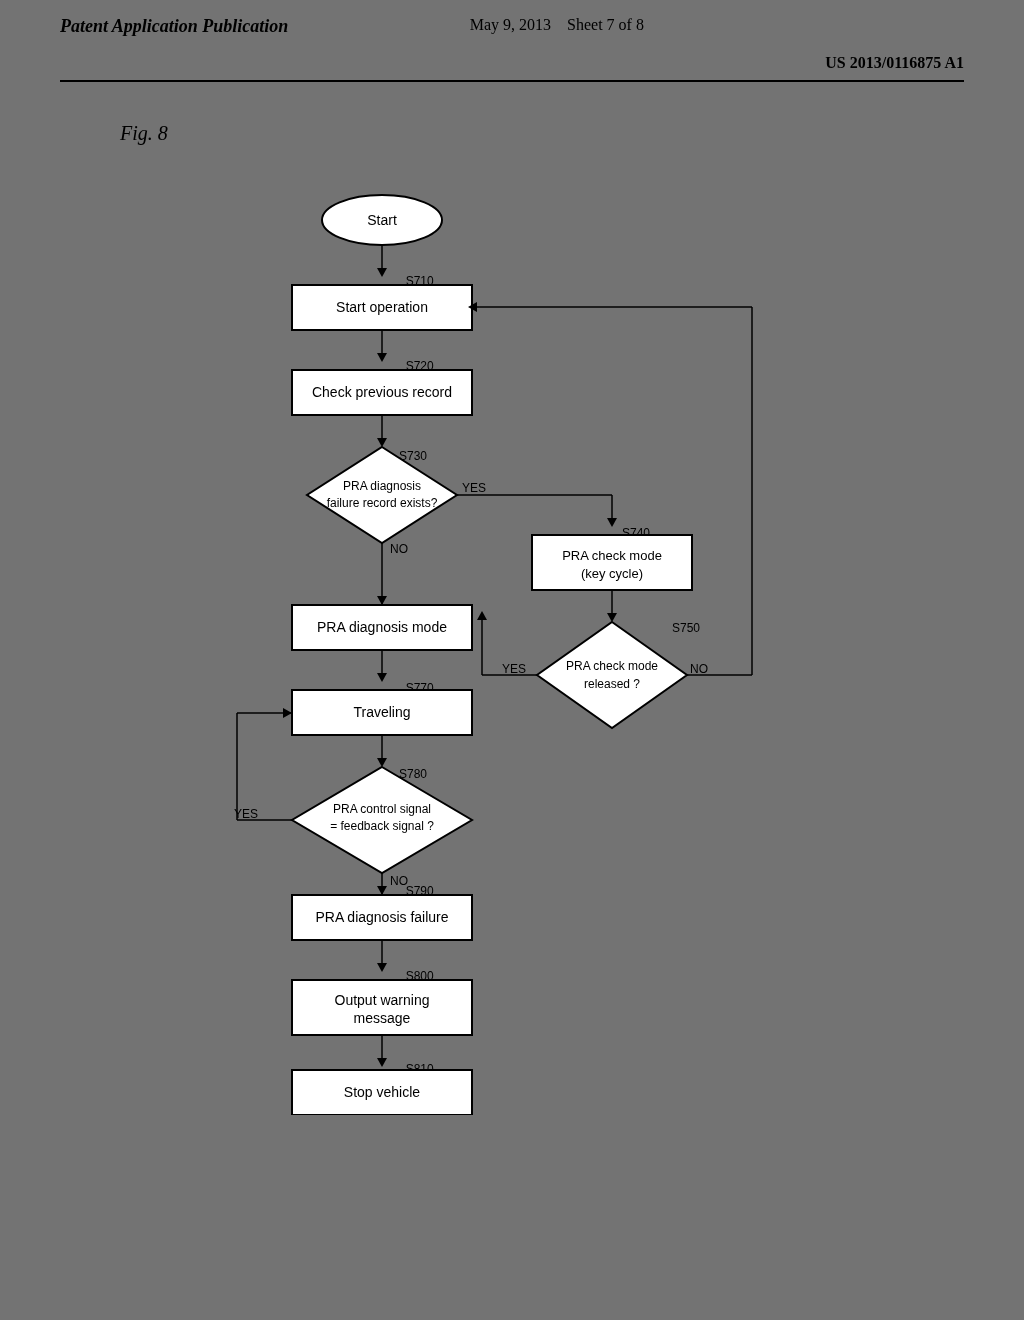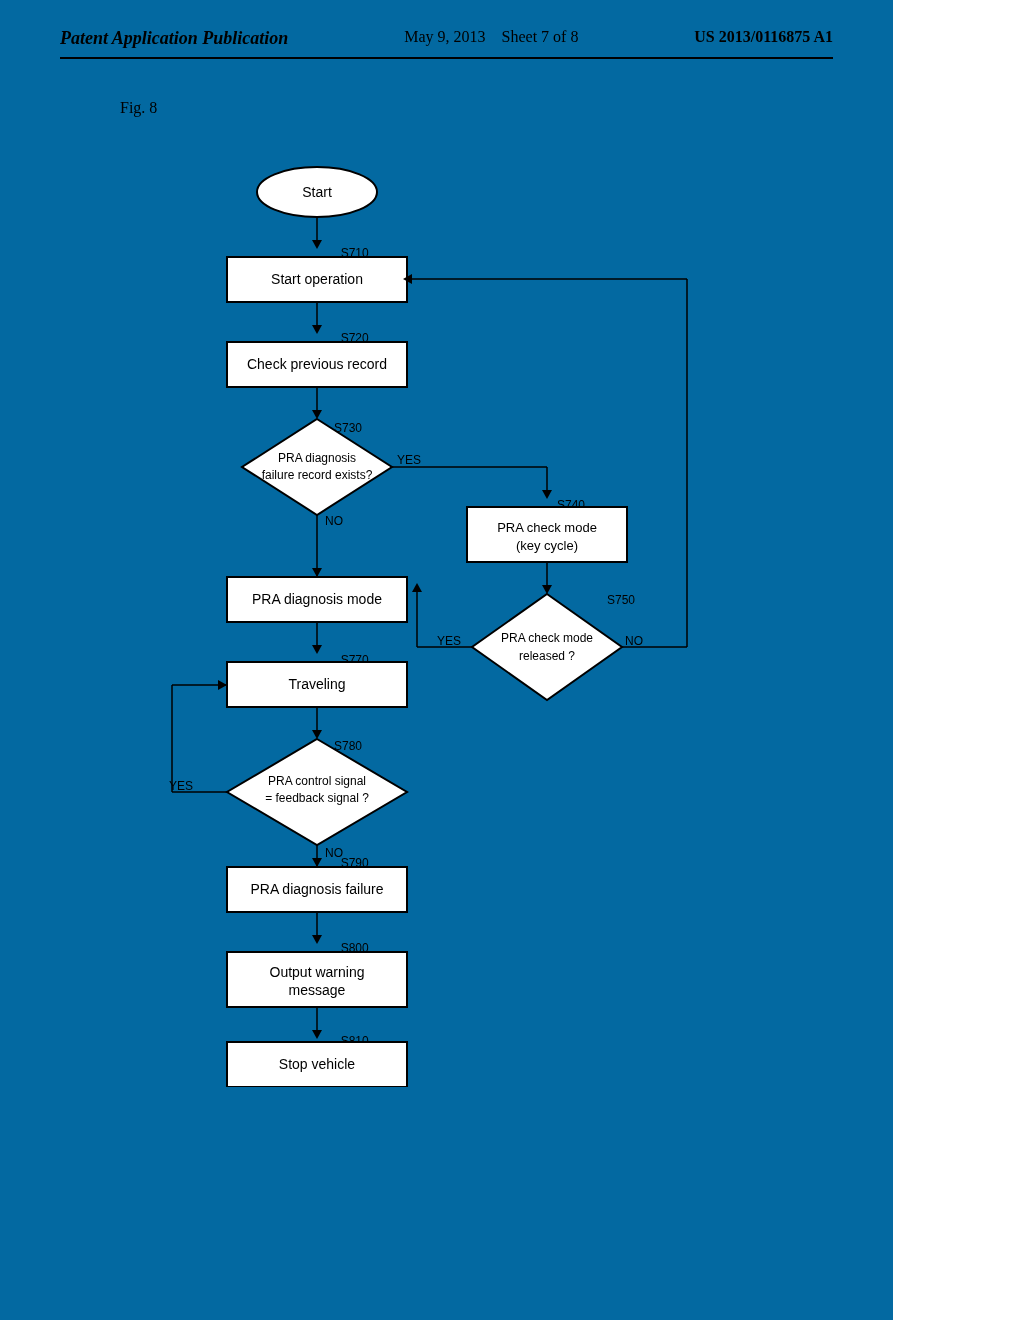--- a/index.html
+++ b/index.html
@@ -6,24 +6,24 @@
     body {
       background: #fff;
       font-family: 'Times New Roman', Times, serif;
       width: 1024px;
       min-height: 1320px;
       position: relative;
       overflow-x: hidden;
     }
 
     .page {
-      width: 893px;
+      width: 1024px;
       min-height: 1320px;
-      background: #0369a1;
-      padding: 28px 60px;
+      background: #737373;
+      padding: 16px 60px;
       position: relative;
     }
 
     .header {
       display: flex;
       justify-content: space-between;
       align-items: flex-start;
       border-bottom: 2px solid #000;
       padding-bottom: 8px;
       margin-bottom: 40px;
@@ -38,26 +38,28 @@
 
     .header-center {
       font-size: 16px;
       text-align: right;
     }
 
     .header-right {
       font-size: 16px;
       font-weight: bold;
       text-align: right;
+      margin-top: 38px;
     }
 
     .fig-label {
-      font-size: 16px;
+      font-size: 20px;
       margin-bottom: 20px;
       margin-left: 60px;
+      font-style: italic;
     }
 
     .flowchart-container {
       position: relative;
       width: 700px;
       margin: 0 auto;
       height: 950px;
     }
 
     

